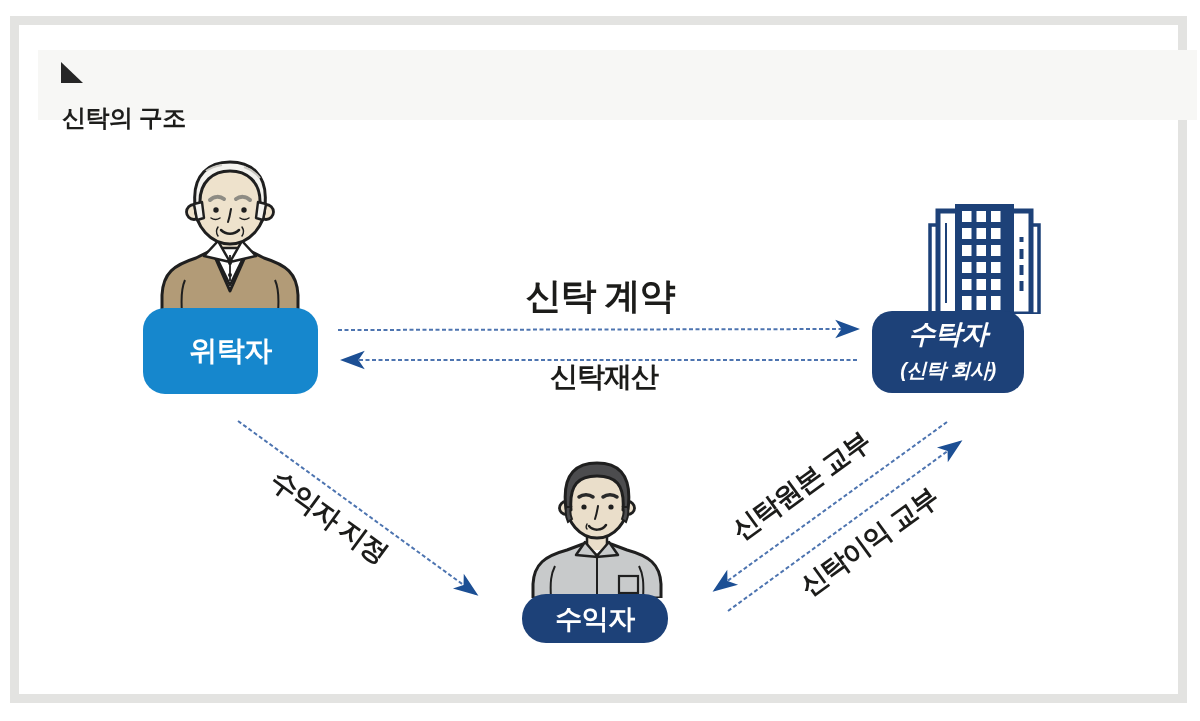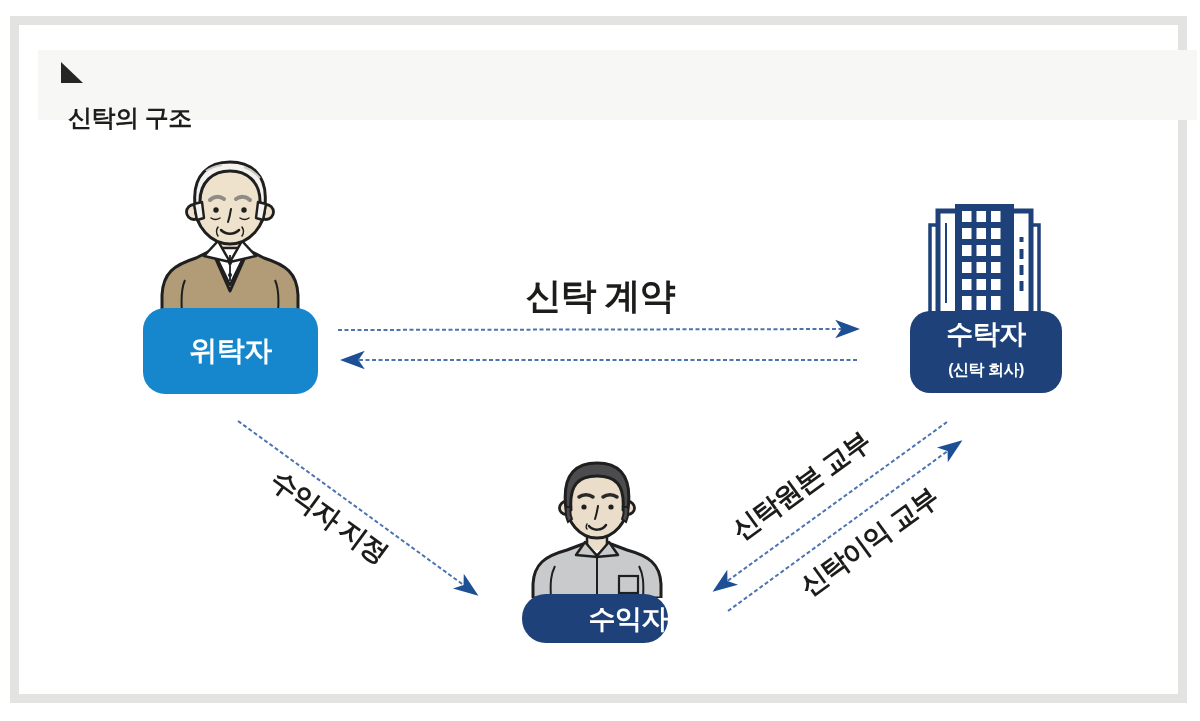--- a/index.html
+++ b/index.html
@@ -9,34 +9,34 @@
   }
   .canvas{position:relative;width:1200px;height:721px;background:#ffffff;}
   .frame{
     position:absolute;left:10px;top:16px;width:1159px;height:669px;
     border:9px solid #e3e3e1;background:#ffffff;
   }
   .topstrip{position:absolute;left:19px;top:25px;width:1159px;height:70px;background:#f7f7f5;z-index:1;}
   .cursor{position:absolute;left:60px;top:61px;z-index:4;}
   .title{
     position:absolute;left:62px;top:102px;z-index:4;
-    font-size:24px;font-weight:bold;color:#1d1d1b;letter-spacing:-0.5px;margin-left:6px;
+    font-size:24px;font-weight:bold;color:#1d1d1b;letter-spacing:-0.5px;
   }
   .illu{position:absolute;z-index:2;}
   .illu-trustor{left:148px;top:149px;}
   .illu-building{left:925px;top:199px;}
   .illu-beneficiary{left:521px;top:452px;}
   .node-label{
     position:absolute;z-index:7;color:#ffffff;font-weight:bold;text-align:center;
     display:flex;flex-direction:column;justify-content:center;letter-spacing:-0.5px;
   }
   .trustor-label{left:143px;top:308px;width:175px;height:86px;background:#1687cd;border-radius:22px;font-size:28px;line-height:38px;gap:32px;}
-  .trustee-label{left:910px;top:311px;width:152px;height:82px;background:#1d4178;border-radius:20px;font-size:27px;line-height:36px;}
-  .trustee-label .sub{font-size:16px;}
-  .beneficiary-label{left:522px;top:594px;width:146px;height:49px;background:#1d4178;border-radius:24px;font-size:27px;text-align:right;}
+  .trustee-label{left:872px;top:311px;width:152px;height:82px;background:#1d4178;border-radius:20px;font-size:27px;line-height:36px;font-style:italic;}
+  .trustee-label .sub{font-size:20px;}
+  .beneficiary-label{left:522px;top:594px;width:146px;height:49px;background:#1d4178;border-radius:24px;font-size:27px;}
   .arrows-layer{position:absolute;left:0;top:0;z-index:5;pointer-events:none;}
   .arrow-label{
     position:absolute;z-index:6;font-weight:bold;color:#1c1c1a;white-space:nowrap;
     letter-spacing:-1px;transform:translate(-50%,-50%);
   }
   .lbl-contract{left:600px;top:296px;font-size:36px;}
   .lbl-property{left:604px;top:377px;font-size:28px;}
   .lbl-designation{left:329px;top:517px;font-size:27px;transform:translate(-50%,-50%) rotate(36deg);}
   .lbl-principal{left:801px;top:486px;font-size:27px;transform:translate(-50%,-50%) rotate(-36deg);}
   .lbl-profit{left:869px;top:542px;font-size:27px;transform:translate(-50%,-50%) rotate(-36deg);}
@@ -182,20 +182,21 @@
     </g>
     <g>
       <line x1="947" y1="422" x2="715" y2="590" stroke="#4d74b0" stroke-width="2" stroke-dasharray="4 2.5" marker-end="url(#ah)"></line>
     </g>
     <g>
       <line x1="728" y1="611" x2="960" y2="442" stroke="#4d74b0" stroke-width="2" stroke-dasharray="4 2.5" marker-end="url(#ah)"></line>
     </g>
   </svg>
 
   <div class="arrow-label lbl-contract">신탁 계약</div>
+  <div class="arrow-label lbl-property">신탁재산</div>
   <div class="arrow-label lbl-designation">수익자 지정</div>
   <div class="arrow-label lbl-principal">신탁원본 교부</div>
   <div class="arrow-label lbl-profit">신탁이익 교부</div>
 
   <div class="node-label trustor-label">
     <div>위탁자</div>
   </div>
   <div class="node-label trustee-label">
     <div>수탁자</div>
     <div class="sub">(신탁 회사)</div>

